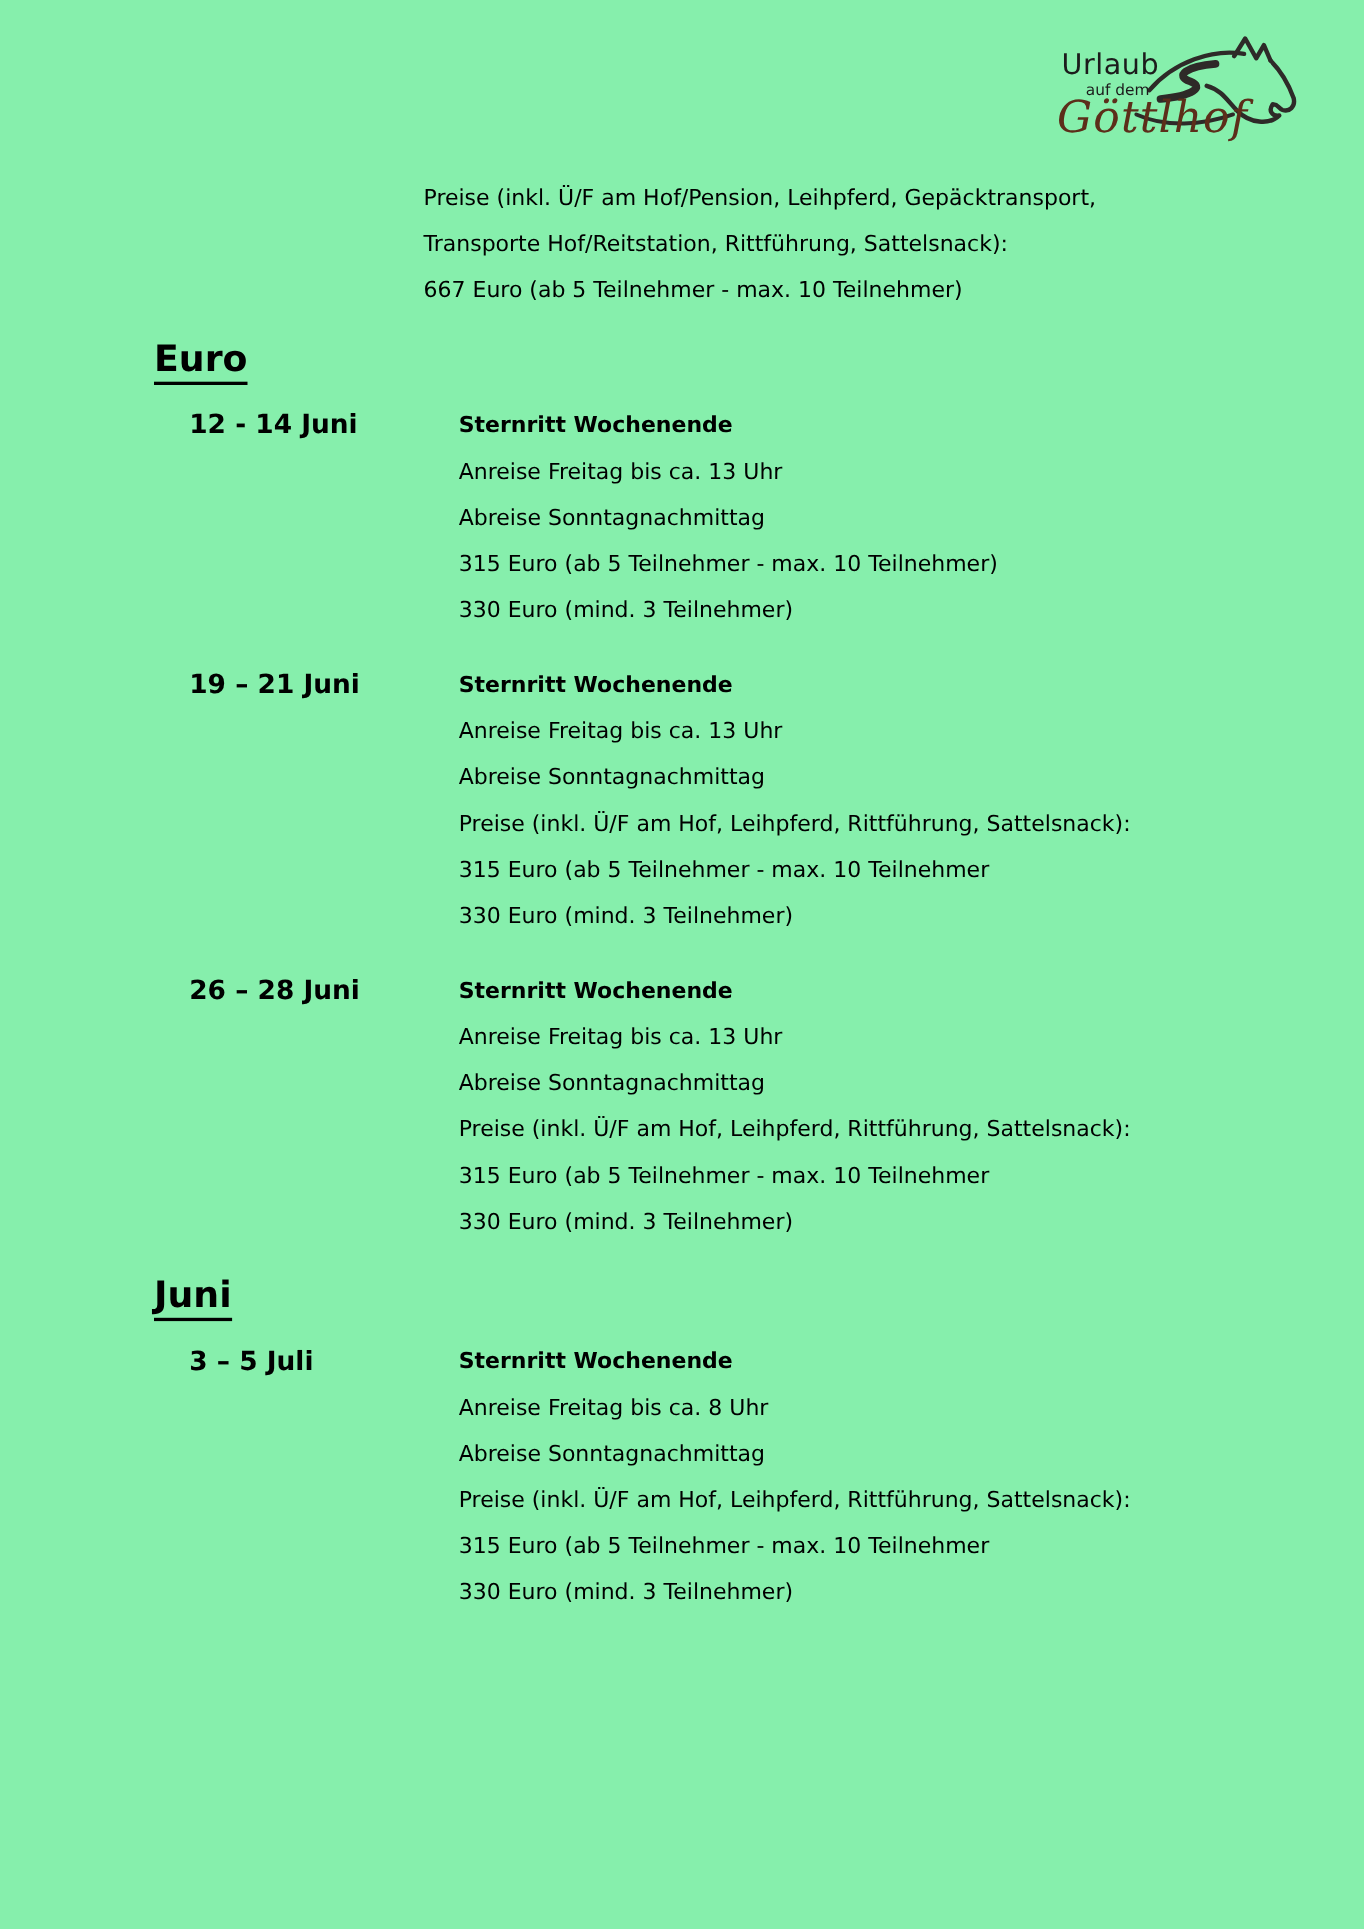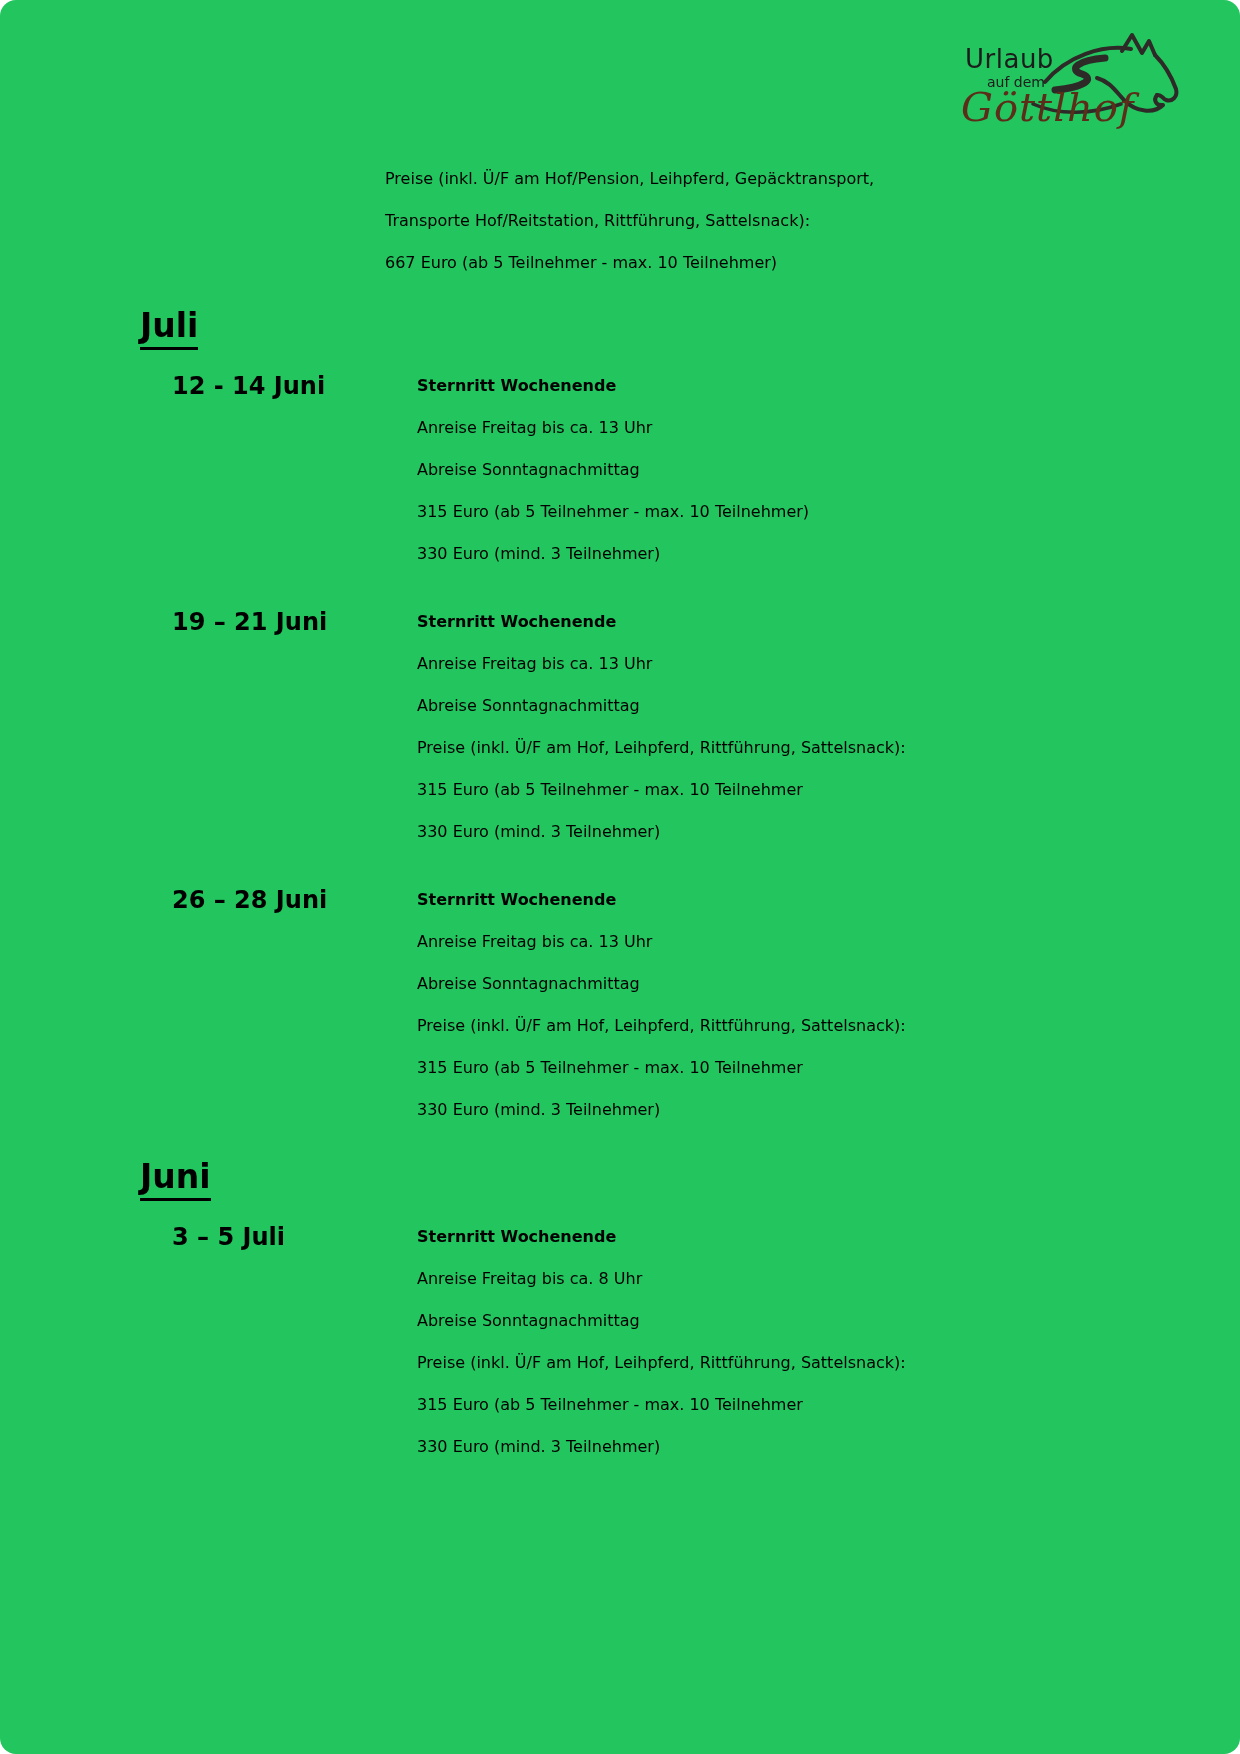--- a/index.html
+++ b/index.html
@@ -1,32 +1,32 @@
 <!DOCTYPE html>
 <html><head>
 <meta charset="utf-8">
 <style>
   html,body{margin:0;padding:0;background:#ffffff;}
   .page{
-    position:relative;width:1240px;height:1754px;background:#22c55e;
-    font-family:"DejaVu Sans","Liberation Sans",sans-serif;color:#000;overflow:hidden;border-radius:16px;
+    position:relative;width:1240px;height:1754px;background:#86efac;
+    font-family:"DejaVu Sans","Liberation Sans",sans-serif;color:#000;overflow:hidden;
   }
   
   .logo{position:absolute;top:28px;left:945px;width:240px;height:110px;}
   .logo-art{position:absolute;left:0;top:0;width:240px;height:110px;}
   .logo-urlaub{position:absolute;left:20px;top:16px;font-size:26px;color:#1c1c1c;letter-spacing:.5px;}
   .logo-aufdem{position:absolute;left:42px;top:46px;font-size:14px;color:#1c1c1c;}
   .logo-goettlhof{
     position:absolute;left:16px;top:56px;width:210px;
     font-family:"DejaVu Serif","Liberation Serif",serif;font-style:italic;
     font-size:40px;color:#5C2E1A;letter-spacing:1px;
   }
   
   .doc{position:absolute;left:140px;top:158px;width:1060px;}
-  .line{font-size:16px;line-height:42px;white-space:nowrap;}
+  .line{font-size:20px;line-height:42px;white-space:nowrap;}
   .intro{margin-left:245px;margin-bottom:6px;}
   h2.month{font-size:33px;margin:22px 0 20px 0;}
   h2.month span{border-bottom:3px solid #000;padding-bottom:2px;}
   .entry{display:flex;margin-bottom:26px;margin-left:32px;}
   .date{width:245px;font-weight:bold;font-size:24px;line-height:42px;white-space:nowrap;}
   .details{flex:1;}
   .title{font-weight:bold;}
 </style>
 </head>
 <body>
@@ -57,21 +57,21 @@
 
   <div class="doc">
 
     <div class="intro">
       <div class="line">Preise (inkl. Ü/F am Hof/Pension, Leihpferd, Gepäcktransport,</div>
       <div class="line">Transporte Hof/Reitstation, Rittführung, Sattelsnack):</div>
       <div class="line">667 Euro (ab 5 Teilnehmer - max. 10 Teilnehmer)</div>
     </div>
 
     <h2 class="month">
-      <span>Juli</span>
+      <span>Euro</span>
     </h2>
 
     <div class="entry">
       <div class="date">12 - 14 Juni</div>
       <div class="details">
         <div class="line title">Sternritt Wochenende</div>
         <div class="line">Anreise Freitag bis ca. 13 Uhr</div>
         <div class="line">Abreise Sonntagnachmittag</div>
         <div class="line">315 Euro (ab 5 Teilnehmer - max. 10 Teilnehmer)</div>
         <div class="line">330 Euro (mind. 3 Teilnehmer)</div>

